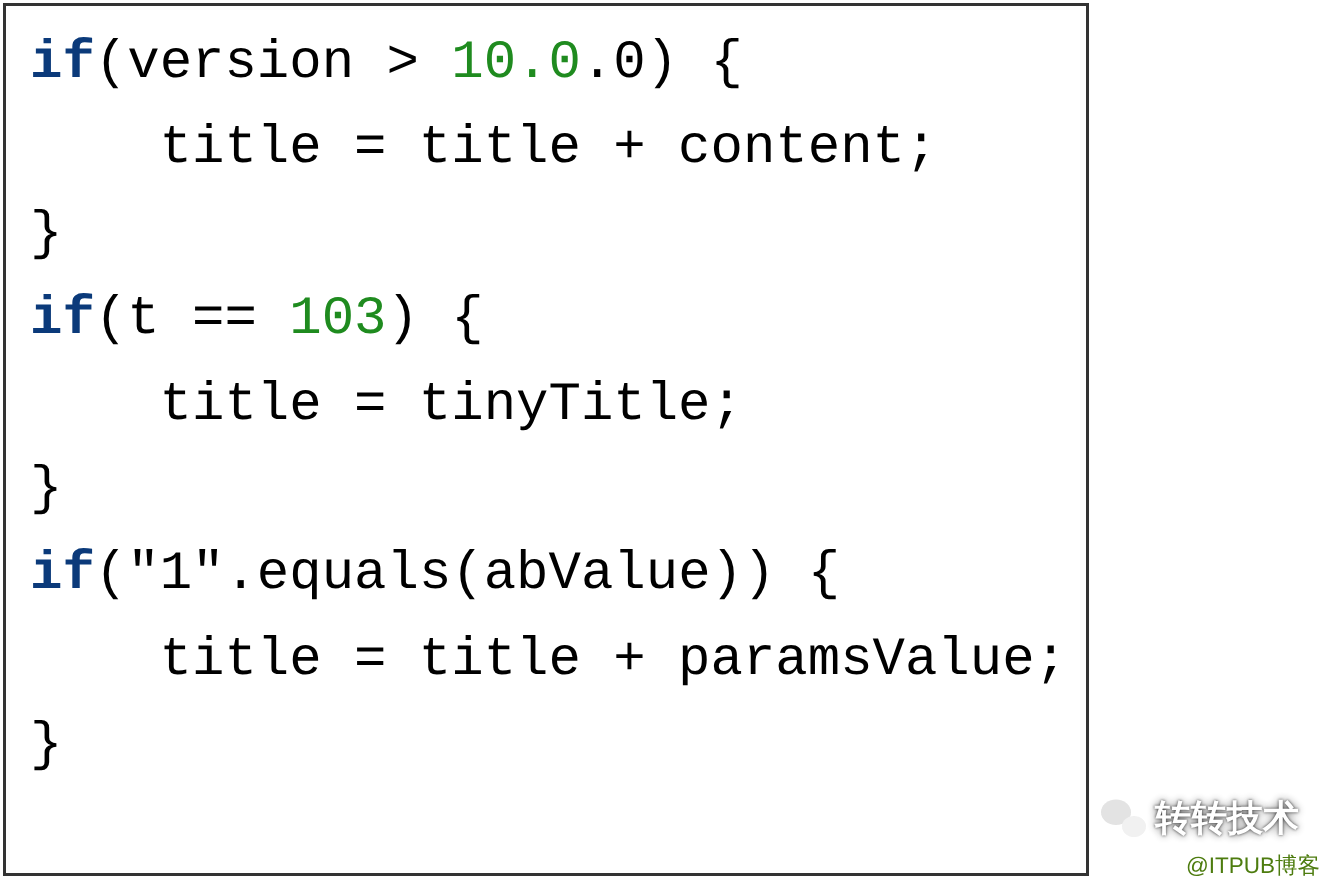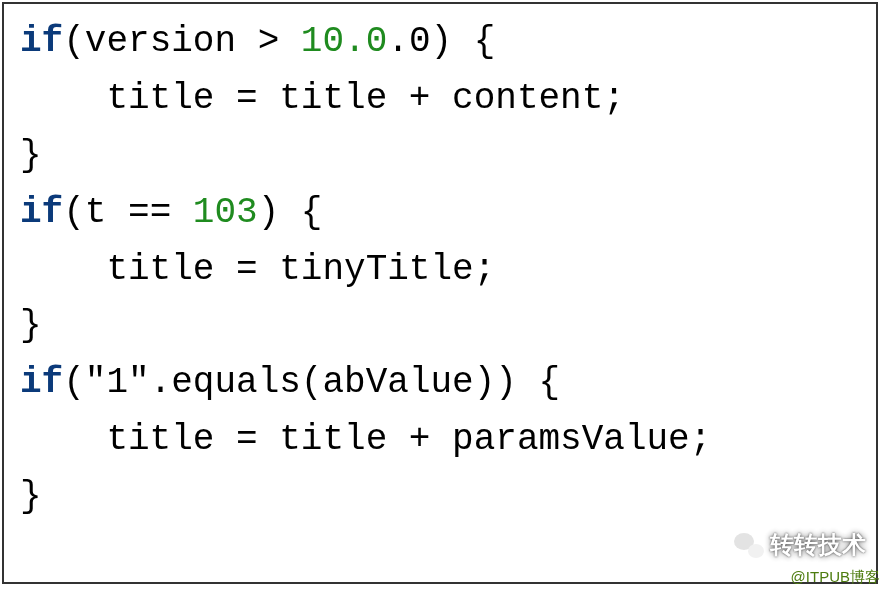--- a/index.html
+++ b/index.html
@@ -7,21 +7,21 @@
       width: 890px;
       height: 597px;
       background: #fff;
       position: relative;
       font-family: "Courier New", Courier, monospace;
     }
     .code-box {
       position: absolute;
       top: 2px;
       left: 2px;
-      width: 876px;
+      width: 724px;
       height: 582px;
       border: 2px solid #333;
       background: #fff;
       padding: 10px 16px;
       font-size: 36px;
       line-height: 1.58;
       color: #000;
       white-space: pre;
     }
     .kw { color: #0b3a7a; font-weight: bold; }

